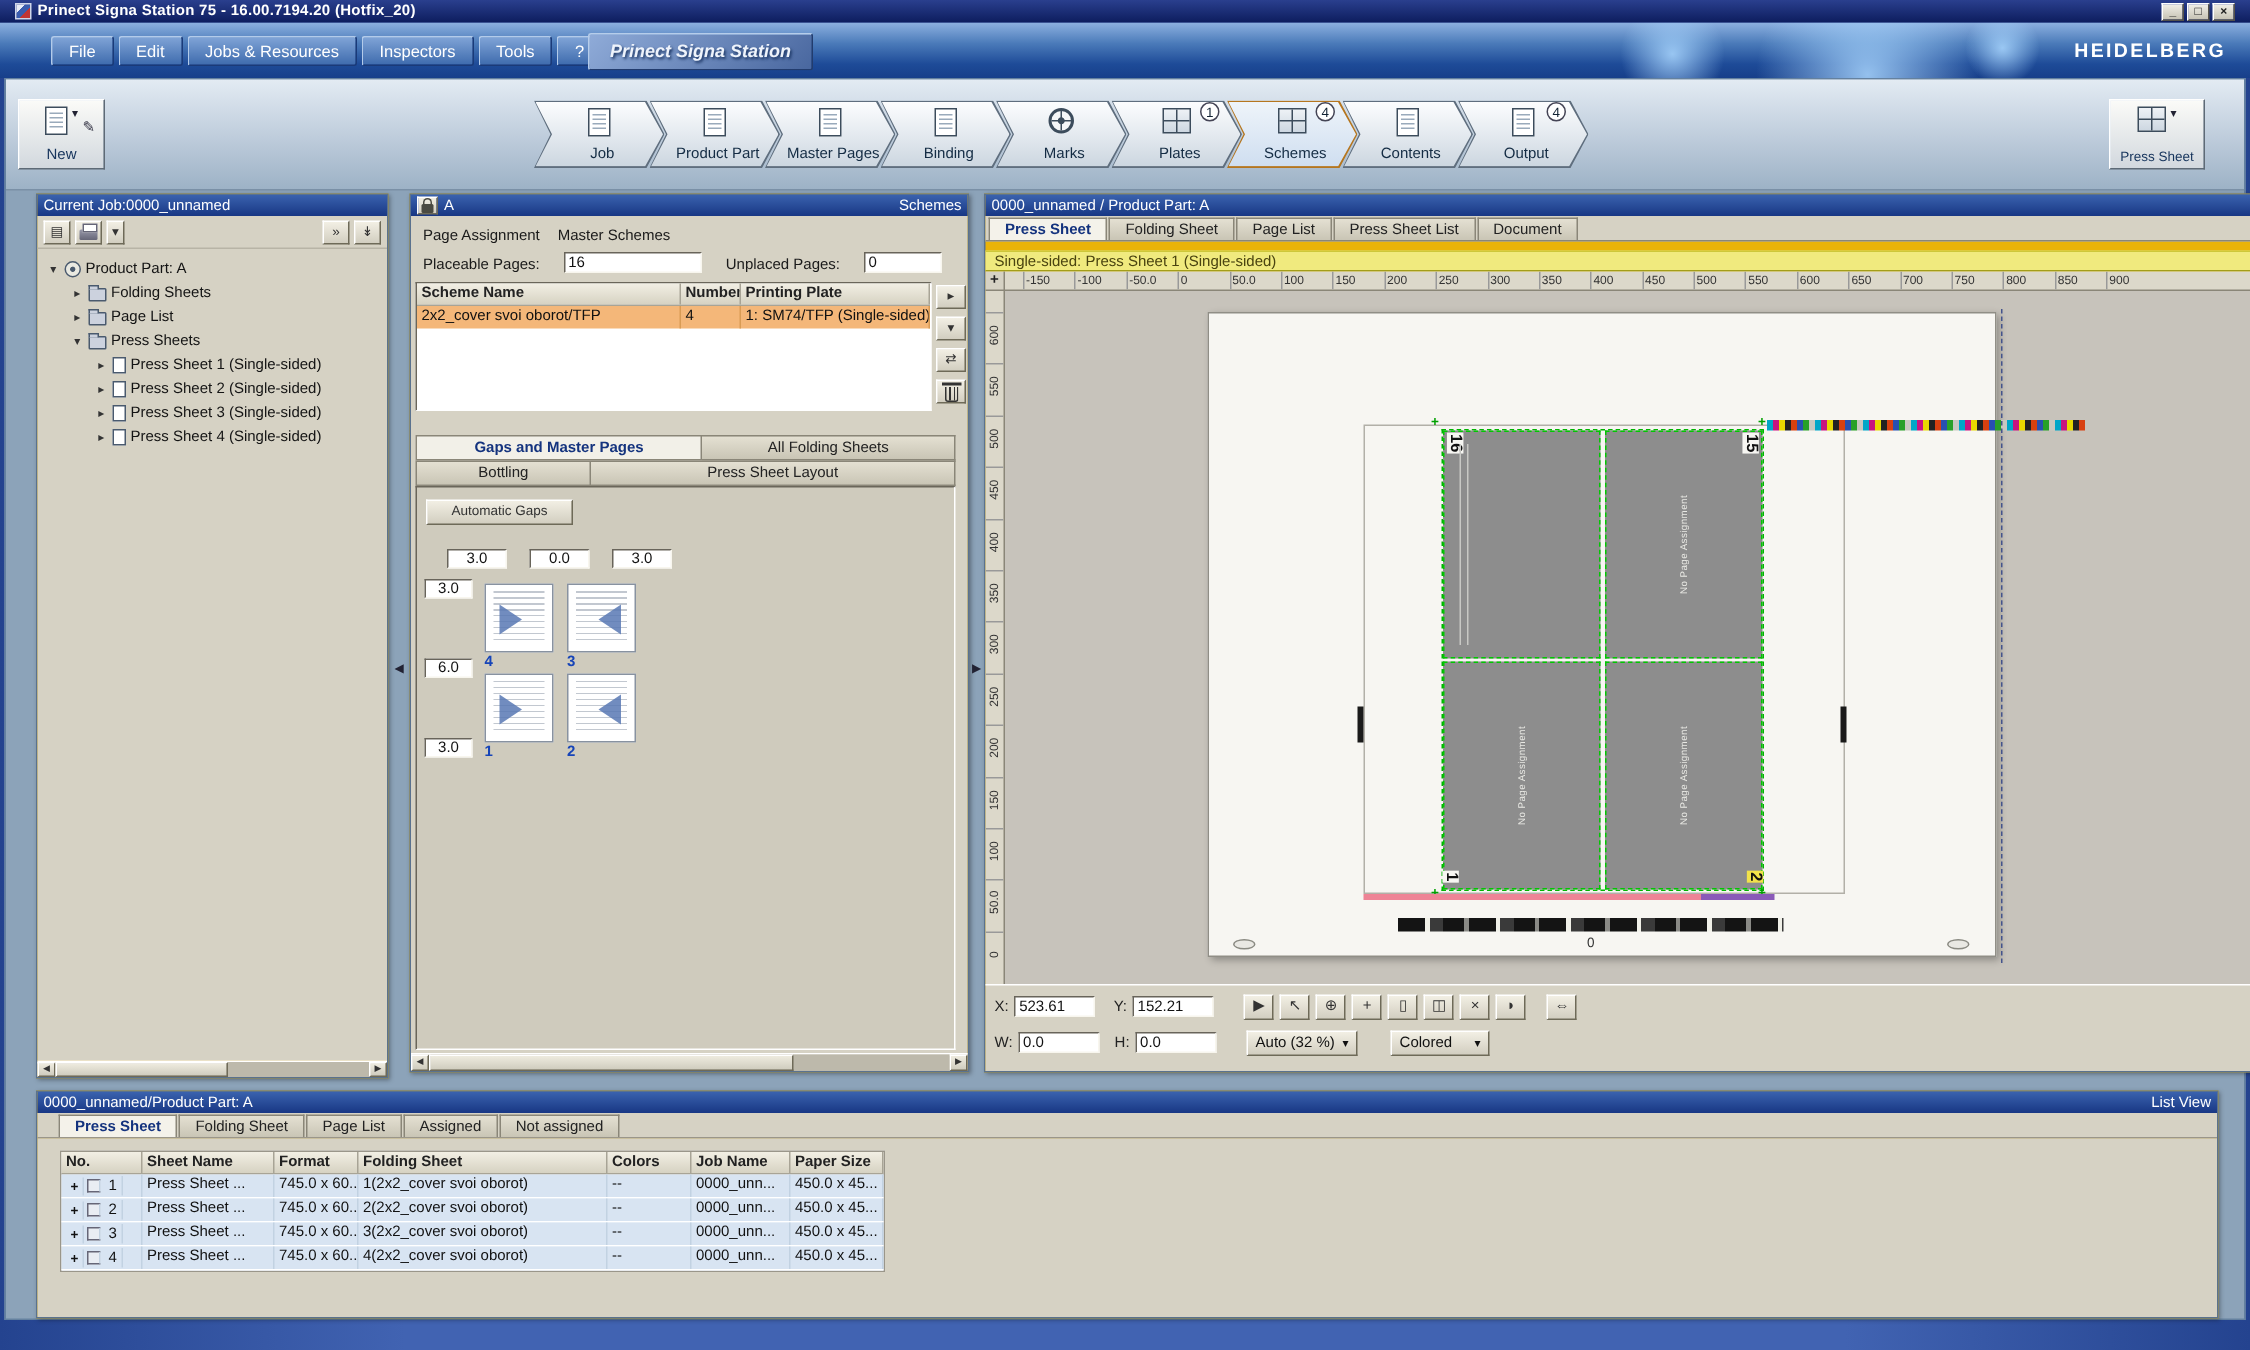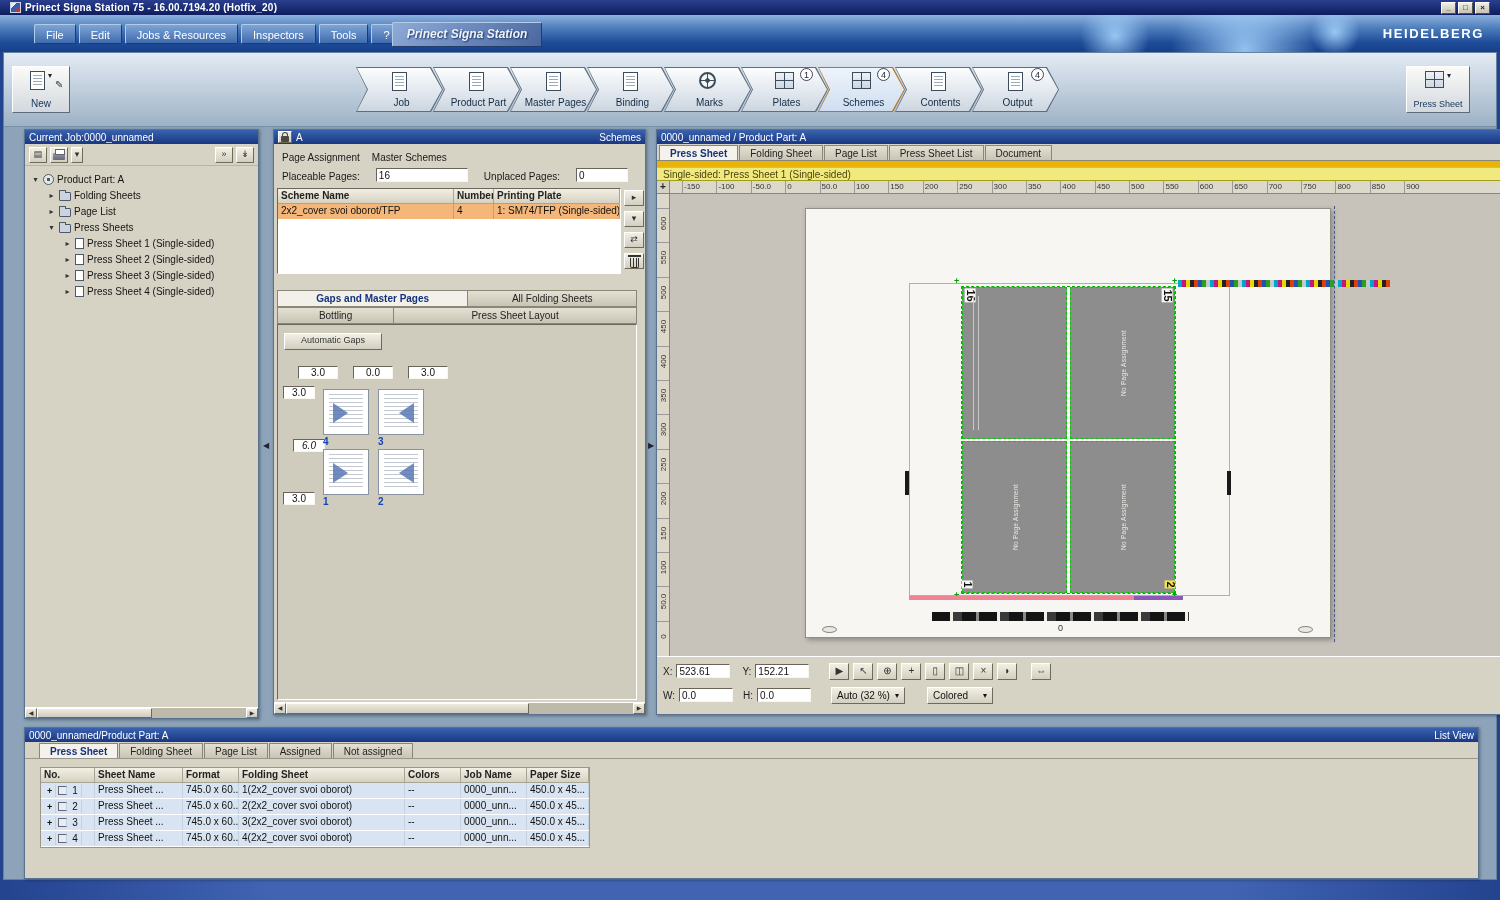--- a/index.html
+++ b/index.html
@@ -392,21 +392,21 @@
             <div class="mtab" style="flex:1">Bottling</div>
             <div class="mtab" style="flex:2.1">Press Sheet Layout</div>
           </div>
         </div>
         <div class="gaps">
           <span class="sbtn agbtn">Automatic Gaps</span>
           <input class="fld gin" style="left: 20px; top: 41px;" readonly="" value="3.0">
           <input class="fld gin" style="left: 75px; top: 41px;" readonly="" value="0.0">
           <input class="fld gin" style="left: 130px; top: 41px;" readonly="" value="3.0">
           <input class="fld gin ginL" style="left: 5px; top: 61px;" readonly="" value="3.0">
-          <input class="fld gin ginL" style="left: 15px; top: 114px; font-style: italic;" readonly="" value="6.0">
+          <input class="fld gin ginL" style="left: 5px; top: 114px;" readonly="" value="6.0">
           <input class="fld gin ginL" style="left: 5px; top: 167px;" readonly="" value="3.0">
           <span class="thumb" style="left:45px;top:64px"></span>
           <span class="thumb mir" style="left:100px;top:64px"></span>
           <span class="thumb" style="left:45px;top:124px"></span>
           <span class="thumb mir" style="left:100px;top:124px"></span>
           <span class="tnum" style="left:45px;top:111px">4</span>
           <span class="tnum" style="left:100px;top:111px">3</span>
           <span class="tnum" style="left:45px;top:171px">1</span>
           <span class="tnum" style="left:100px;top:171px">2</span>
         </div>

